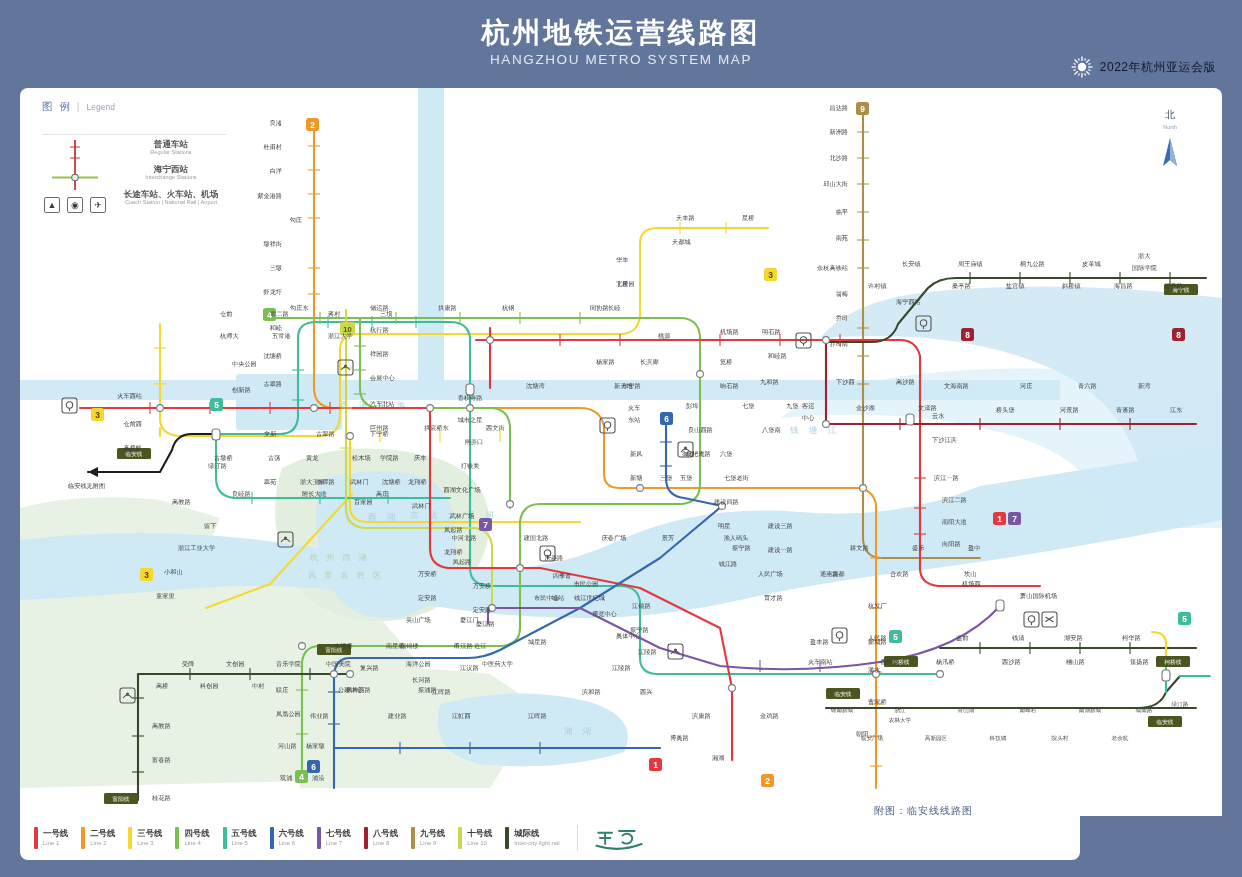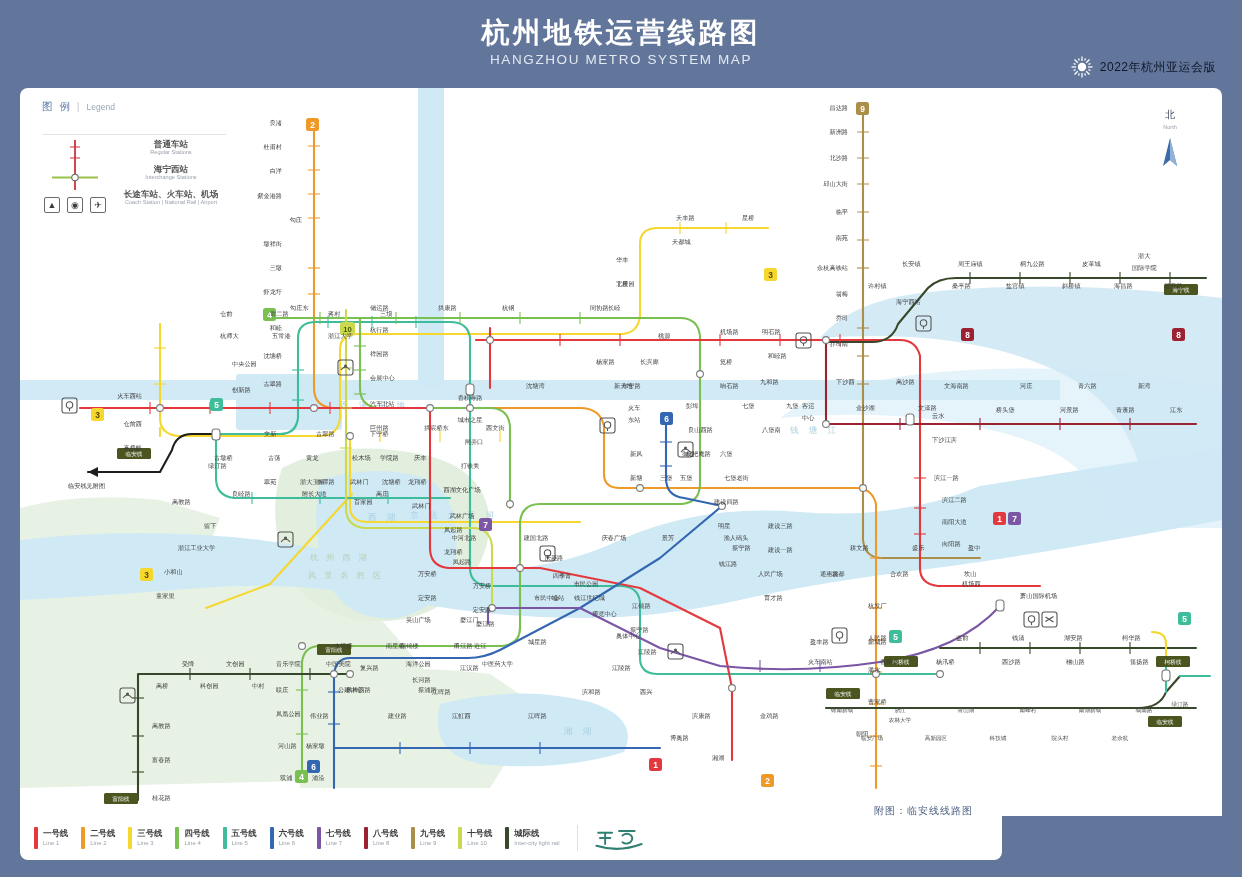--- a/index.html
+++ b/index.html
@@ -37,21 +37,21 @@
   .legend-txt .en{ font-size:5.6px; color:#9aa2ac; display:block; }
   #legend-icons{ display:flex; gap:7px; align-items:center; padding-left:6px; margin-top:4px; }
   .lg-ico{ width:16px; height:16px; border:1.2px solid #6b6b6b; border-radius:2px;
            display:flex; align-items:center; justify-content:center; font-size:9px; color:#3b3b3b; }
 
   
   #inset-title{ position:absolute; left:818px; top:716px; font-size:10px; color:#4a5e80; letter-spacing:1px;margin-left:36px; }
 
   
   #lines-bar{
-    position:absolute; left:20px; top:816px; width:982px; height:44px;
+    position:absolute; left:20px; top:816px; width:1060px; height:44px;
     background:#ffffff; border-radius:0 0 8px 8px;
     display:flex; align-items:center; padding-left:14px;
   }
   .line-chip{ display:flex; align-items:center; gap:5px; margin-right:13px; }
   .chip-bar{ width:4px; height:22px; border-radius:1px; }
   .chip-txt .cn{ display:block; font-size:8.4px; font-weight:bold; color:#3d3d3d; line-height:11px; }
   .chip-txt .en{ display:block; font-size:6px; color:#9aa2ac; line-height:9px; }
   #bar-divider{ width:1px; height:26px; background:#dcdfe6; margin:0 14px 0 4px; }
   #brand-logo{ width:54px; height:26px; }
   #footer-strip{ position:absolute; left:0; top:860px; width:1242px; height:17px; background:#62759a; }

